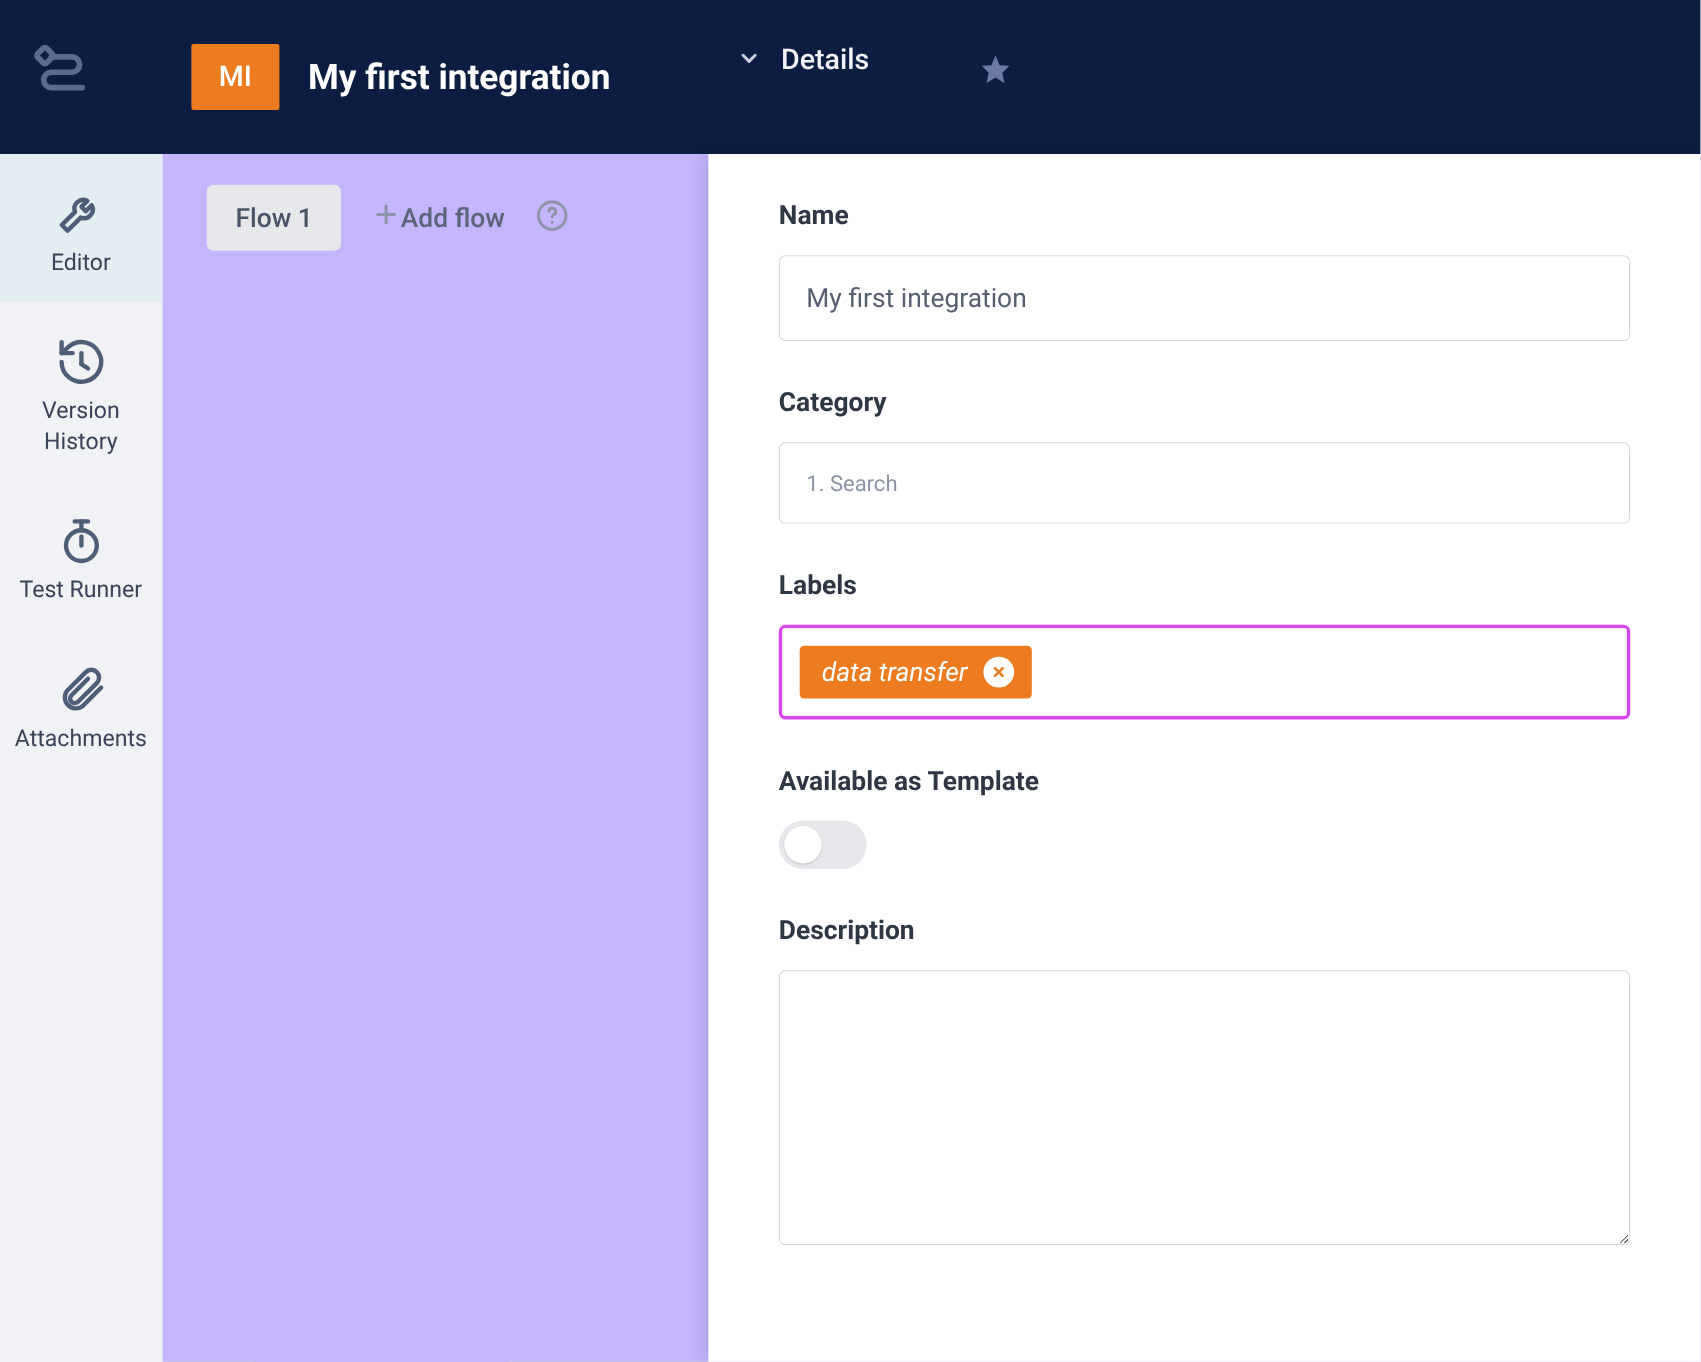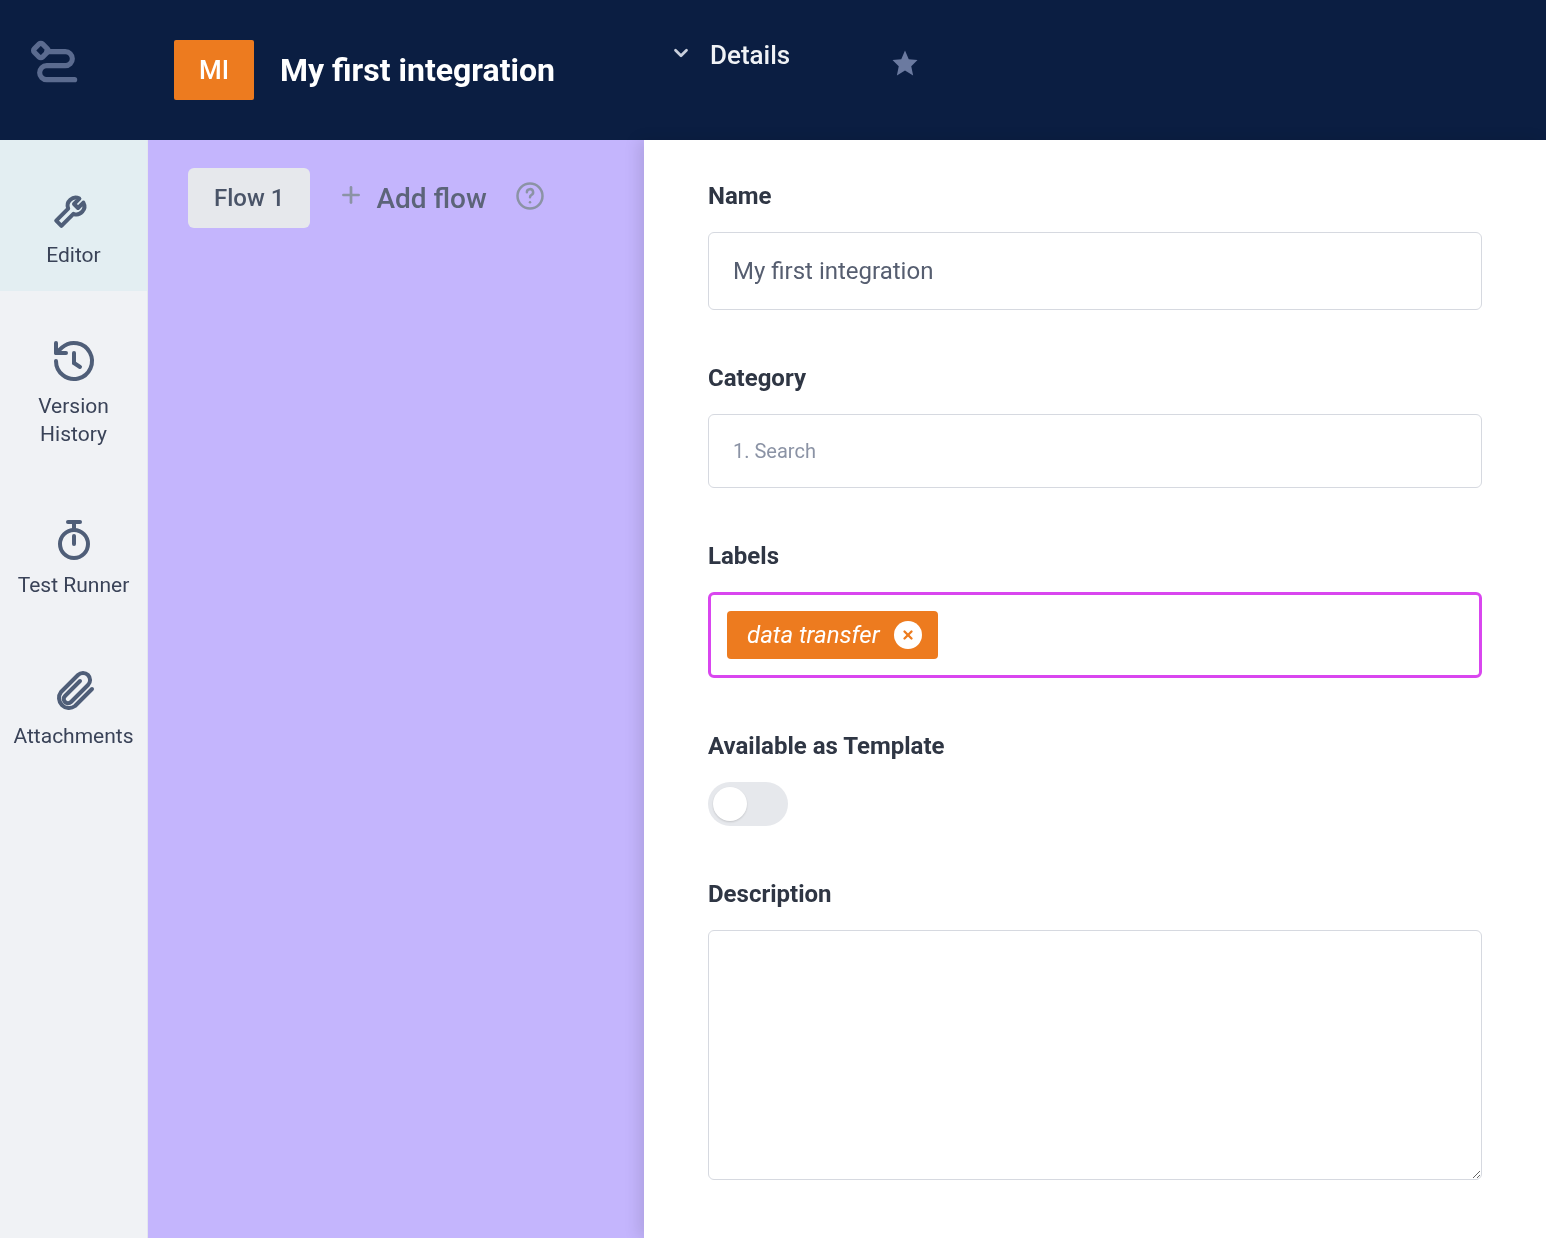--- a/index.html
+++ b/index.html
@@ -75,21 +75,21 @@
       width: 148px;
       bottom: 0;
       background: #f0f2f5;
       border-right: 1px solid #e4e7ed;
     }
     .sidebar-item {
       display: flex;
       flex-direction: column;
       align-items: center;
       justify-content: center;
-      padding: 44px 4px 22px;
+      padding: 28px 4px 22px;
       text-align: center;
       cursor: pointer;
       position: relative;
     }
     .sidebar-item.active {
       background: #e3eef2;
     }
     .sidebar-icon {
       color: #4f5e78;
       height: 52px;
@@ -123,46 +123,46 @@
       background: #e6e8ec;
       color: #4a5468;
       font-size: 24px;
       font-weight: 500;
       padding: 16px 26px;
       border-radius: 6px;
       cursor: pointer;
     }
     .add-flow {
       display: flex;
+      align-items: center;
       color: #5c6479;
-      font-size: 28px;
+      font-size: 24px;
       font-weight: 500;
       cursor: pointer;
-      gap: 12px;
     }
     .add-flow .plus {
       color: #8b93a5;
     }
     .help-circle {
       color: #8b93a5;
     }
     
     .details-panel {
       position: absolute;
       top: 0;
       left: 496px;
       right: 0;
       bottom: 0;
       background: #fff;
       padding: 42px 64px;
       overflow-y: auto;
       box-shadow: -6px 0 14px rgba(0,0,0,0.10);
     }
     .field {
-      margin-bottom: 54px;
+      margin-bottom: 42px;
     }
     .field-label {
       font-size: 24px;
       font-weight: 700;
       color: #2f3644;
       margin-bottom: 22px;
       display: block;
     }
     .text-input {
       width: 100%;

